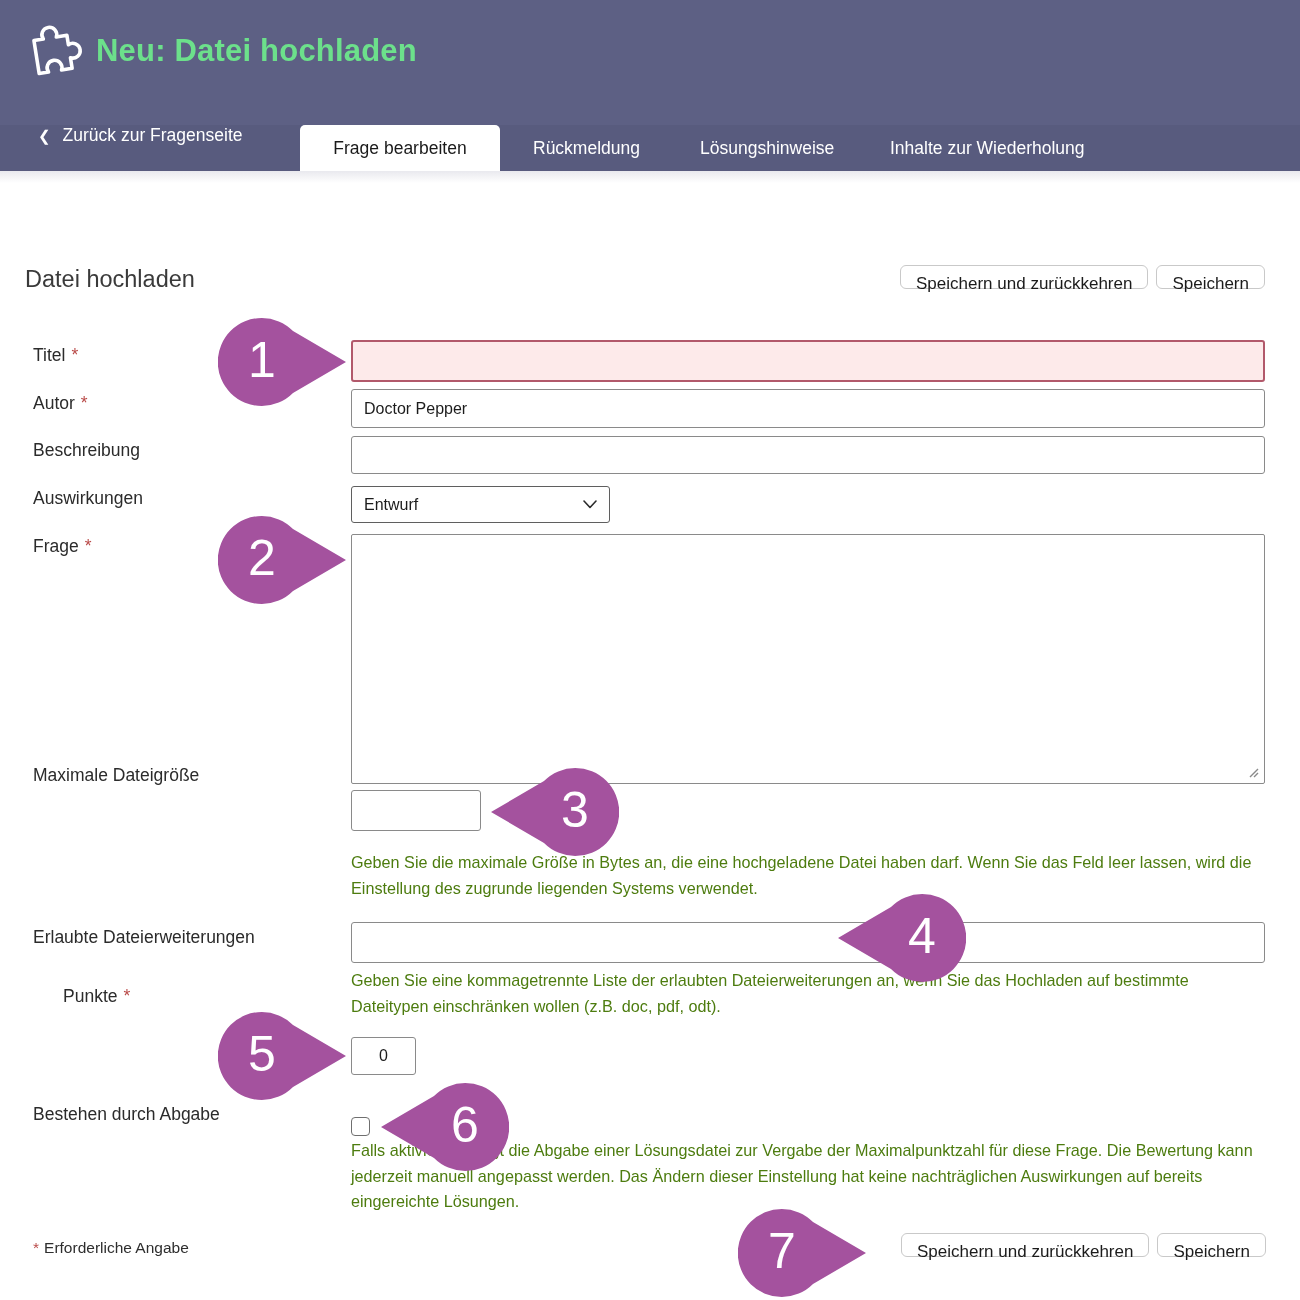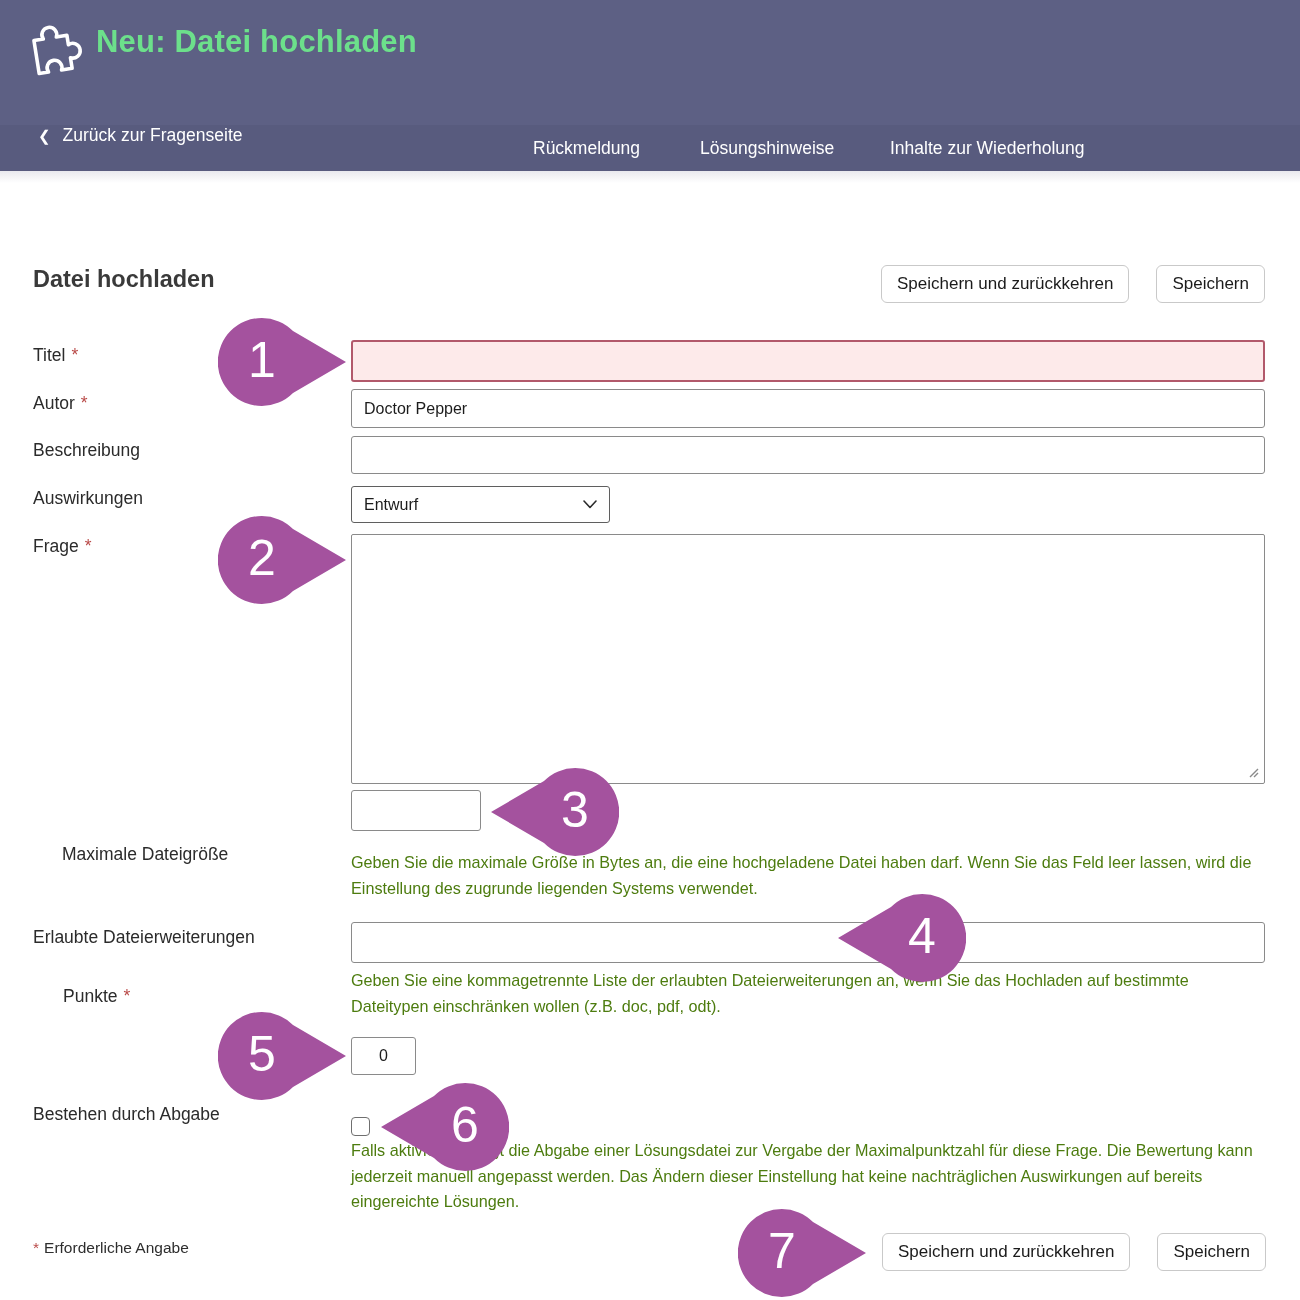--- a/index.html
+++ b/index.html
@@ -4,41 +4,41 @@
 <style>
   html,body{margin:0;padding:0;background:#ffffff;}
   #app{
     position:relative;width:1300px;height:1300px;overflow:hidden;
     font-family:"Liberation Sans","DejaVu Sans",sans-serif;
     background:#ffffff;color:#2b2b2b;
   }
   .abs{position:absolute;}
   
   .header{left:0;top:0;width:1300px;height:125px;background:#5d6084;}
-  .header-title{left:96px;top:24px;font-size:31px;font-weight:700;color:#6ce08b;letter-spacing:.2px;}
+  .header-title{left:96px;top:33px;font-size:31px;font-weight:700;color:#6ce08b;letter-spacing:.2px;}
   .puzzle{left:26px;top:18px;}
   
   .tabbar{left:0;top:125px;width:1300px;height:46px;background:#585b7e;}
   .fade{left:0;top:171px;width:1300px;height:12px;background:linear-gradient(180deg,#e9e9ee,#ffffff);}
   .tab{color:#ffffff;font-size:17.5px;line-height:46px;white-space:nowrap;cursor:pointer;}
   .back-link{left:38px;top:112px;}
   .back-chev{font-size:15px;margin-right:12px;font-weight:700;}
   .tab-active{
     left:300px;top:125px;width:200px;height:46px;background:#ffffff;color:#1a1a1a;
     border-radius:5px 5px 0 0;text-align:center;line-height:46px;font-size:17.5px;cursor:default;
   }
   .tab-1{left:533px;top:125px;}
   .tab-2{left:700px;top:125px;}
   .tab-3{left:890px;top:125px;}
   
-  .page-heading{left:33px;top:266px;font-size:23.5px;font-weight:700;color:#3a3a3a;}
+  .page-heading{left:25px;top:266px;font-size:23.5px;font-weight:400;color:#3a3a3a;}
   .btn{
     display:inline-block;background:#ffffff;border:1px solid #c9c9c9;border-radius:6px;
-    height:38px;line-height:36px;padding:0 15px;font-size:17px;color:#1b1b1b;cursor:pointer;
-    box-sizing:border-box;white-space:nowrap;font-family:inherit;margin-left:19px;
+    height:24px;line-height:36px;padding:0 15px;font-size:17px;color:#1b1b1b;cursor:pointer;
+    box-sizing:border-box;white-space:nowrap;font-family:inherit;
   }
   .actions-top{right:35px;top:265px;display:flex;gap:8px;}
   .actions-bottom{right:34px;top:1233px;display:flex;gap:8px;}
   
   .flabel{left:33px;font-size:17.5px;color:#2b2b2b;white-space:nowrap;}
   .req{color:#b94a48;margin-left:6px;}
   .control{box-sizing:border-box;background:#ffffff;font-family:inherit;font-size:16px;color:#1c1c1c;}
   .input{border:1px solid #8a8a8a;border-radius:3px;padding:0 12px;}
   .input-error{left:351px;top:340px;width:914px;height:42px;background:#fdeaea;border:2px solid #b2596b;border-radius:3px;}
   .input-autor{left:351px;top:389px;width:914px;height:39px;line-height:37px;}
@@ -89,20 +89,21 @@
         <path d="M8 16 L16 16 A6.2 6.2 0 1 1 27 16 L36 16 L36 24 A6.2 6.2 0 1 1 36 35 L36 44 L27 44 A6.2 6.2 0 1 0 16 44 L8 44 Z" fill="none" stroke="#ffffff" stroke-width="3" stroke-linejoin="round"></path>
       </g>
     </svg>
     <div class="abs header-title">Neu: Datei hochladen</div>
   </div>
 
   <div class="abs tabbar"></div>
   <div class="abs tab back-link">
     <span class="back-chev">❮</span><span>Zurück zur Fragenseite</span>
   </div>
+  <div class="abs tab-active">Frage bearbeiten</div>
   <div class="abs tab tab-1">Rückmeldung</div>
   <div class="abs tab tab-2">Lösungshinweise</div>
   <div class="abs tab tab-3">Inhalte zur Wiederholung</div>
   <div class="abs fade"></div>
 
   <div class="abs page-heading">Datei hochladen</div>
   <div class="abs actions-top">
     <button class="btn">Speichern und zurückkehren</button>
     <button class="btn">Speichern</button>
   </div>
@@ -129,21 +130,21 @@
   </div>
 
   <div class="abs flabel" style="top:536px;">
     <span>Frage</span><span class="req">*</span>
   </div>
   <textarea class="abs control textarea" style=""></textarea>
   <svg class="abs resize-handle" width="14" height="14" viewBox="0 0 14 14">
     <path d="M4 12 L12 4 M8 12 L12 8" stroke="#8a8a8a" stroke-width="1.4"></path>
   </svg>
 
-  <div class="abs flabel" style="top:844px;margin-left:29px;">Maximale Dateigröße</div>
+  <div class="abs flabel" style="top:765px;">Maximale Dateigröße</div>
   <input class="abs control input input-maxsize" value="" style="">
   <div class="abs help help-1">Geben Sie die maximale Größe in Bytes an, die eine hochgeladene Datei haben darf. Wenn Sie das Feld leer lassen, wird die Einstellung des zugrunde liegenden Systems verwendet.</div>
 
   <div class="abs flabel" style="top:927px;">Erlaubte Dateierweiterungen</div>
   <input class="abs control input input-ext" value="" style="">
   <div class="abs help help-2">Geben Sie eine kommagetrennte Liste der erlaubten Dateierweiterungen an, wenn Sie das Hochladen auf bestimmte Dateitypen einschränken wollen (z.B. doc, pdf, odt).</div>
 
   <div class="abs flabel" style="top:986px;margin-left:30px;">
     <span>Punkte</span><span class="req">*</span>
   </div>

